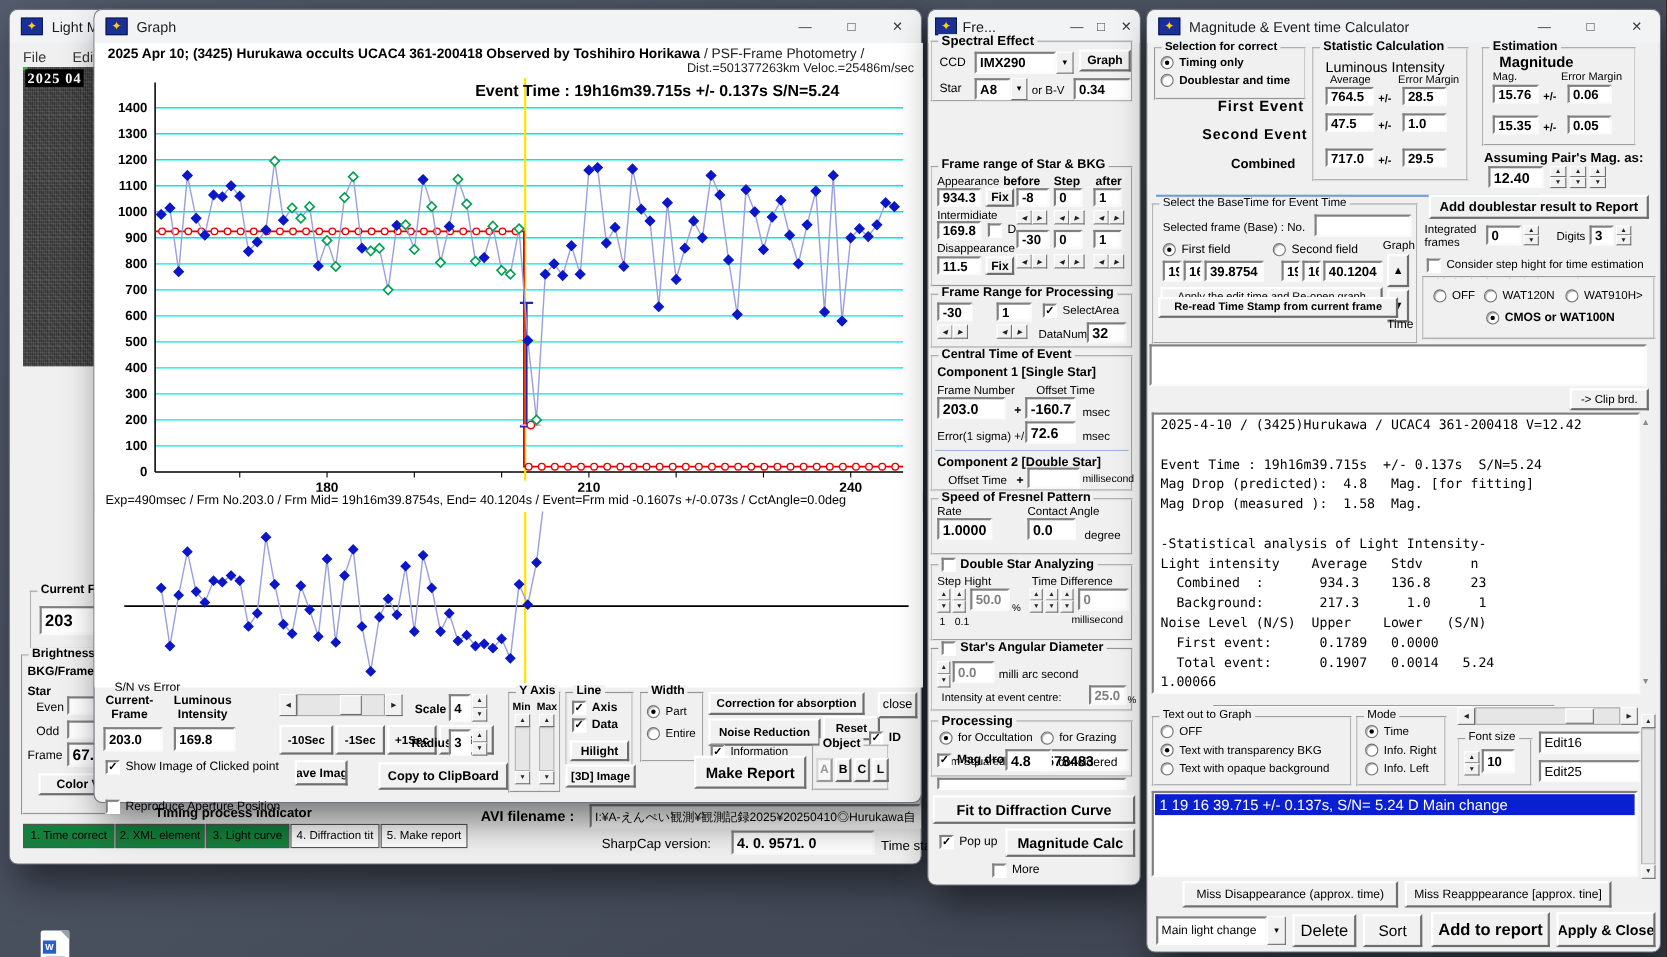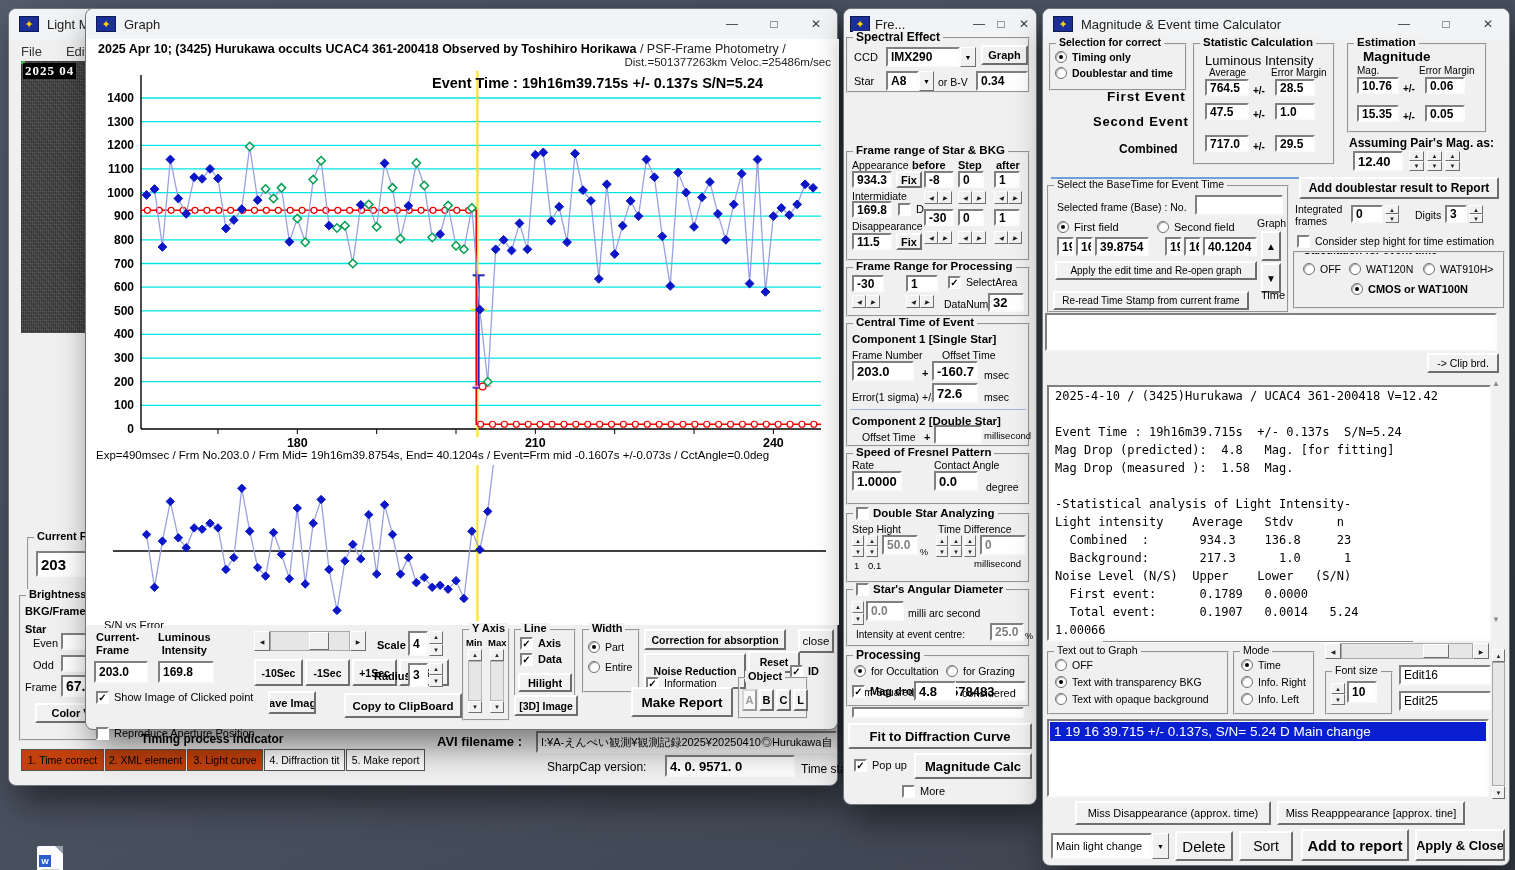--- a/index.html
+++ b/index.html
@@ -47,21 +47,21 @@
   .su::after{content:"▲"}.sd::after{content:"▼"}.sl::after{content:"◀"}.sr::after{content:"▶"}
   .spv{display:flex;flex-direction:column}.spv>*{flex:1;width:100%}
   .sph{display:flex}.sph>*{width:14px;height:13px}
   .ddb{background:#f1f1f1;border-top:1px solid #fff;border-left:1px solid #fff;
     border-bottom:1px solid #6f6f6f;border-right:1px solid #6f6f6f;display:flex;align-items:center;
     justify-content:center;flex:0 0 auto}
   .ddb::after{content:"▼";font-size:7px}
   .mono{font-family:"DejaVu Sans Mono",monospace}
   .step{display:flex;align-items:center;justify-content:center;font-size:10.5px;border:1px solid #555;
     background:#fff;white-space:nowrap}
-  .step.on{background:#c2410c}
+  .step.on{background:#15803d}
   .track{background:#e6e6e6;border:1px solid #a8a8a8}
   .thumb{background:#f1f1f1;border-top:1px solid #fff;border-left:1px solid #fff;
     border-bottom:1px solid #6f6f6f;border-right:1px solid #6f6f6f}
   .noise{background-color:#454545;background-image:
     repeating-linear-gradient(0deg,rgba(255,255,255,.07) 0 1px,transparent 1px 3px),
     repeating-linear-gradient(90deg,rgba(0,0,0,.25) 0 1px,transparent 1px 2px),
     repeating-linear-gradient(45deg,rgba(255,255,255,.05) 0 2px,transparent 2px 5px)}
   .hr3{border-top:1px solid #8f8f8f;border-bottom:1px solid #fff}
 </style>
 </head>
@@ -383,21 +383,21 @@
         <path d="M 354.13652275379224 116.11999999999999 L 358.3365227537922 120.32 L 354.13652275379224 124.52 L 349.93652275379225 120.32 Z" fill="#0a16c8" stroke="#0a16c8" stroke-width="1"></path>
         <path d="M 362.07117852975495 120.08 L 366.27117852975493 124.28 L 362.07117852975495 128.48 L 357.87117852975496 124.28 Z" fill="#0a16c8" stroke="#0a16c8" stroke-width="1"></path>
         <path d="M 370.00583430571754 111.5 L 374.20583430571753 115.7 L 370.00583430571754 119.9 L 365.80583430571755 115.7 Z" fill="#0a16c8" stroke="#0a16c8" stroke-width="1"></path>
         <path d="M 377.94049008168025 129.32 L 382.14049008168024 133.51999999999998 L 377.94049008168025 137.71999999999997 L 373.74049008168026 133.51999999999998 Z" fill="#0a16c8" stroke="#0a16c8" stroke-width="1"></path>
         <path d="M 385.8751458576429 62 L 390.0751458576429 66.2 L 385.8751458576429 70.4 L 381.6751458576429 66.2 Z" fill="#0a16c8" stroke="#0a16c8" stroke-width="1"></path>
         <path d="M 393.80980163360556 80.48 L 398.00980163360555 84.68 L 393.80980163360556 88.88000000000001 L 389.60980163360557 84.68 Z" fill="#0a16c8" stroke="#0a16c8" stroke-width="1"></path>
         <path d="M 401.7444574095682 42.199999999999996 L 405.9444574095682 46.4 L 401.7444574095682 50.6 L 397.5444574095682 46.4 Z" fill="#0a16c8" stroke="#0a16c8" stroke-width="1"></path>
       </svg>
     <div class="ab lbn" style="left:18px;top:610px;height:9px;overflow:hidden;font-size:11px">S/N vs  Error</div>
 
-    <div class="ab lbl" style="left:10px;top:622px;">
+    <div class="ab lbl" style="left:10px;top:622px;text-align:center">
       <div>Current-</div>
         <div>Frame</div>
     </div>
     <div class="fld ab" style="left:8px;top:652px;width:54px;height:22px">203.0</div>
     <div class="ab lbl" style="left:72px;top:622px;text-align:center">
       <div>Luminous</div>
         <div>Intensity</div>
     </div>
     <div class="fld ab" style="left:72px;top:652px;width:56px;height:22px">169.8</div>
     <div class="ab" style="left:168px;top:622px;width:112px;height:20px;display:flex">
@@ -455,21 +455,21 @@
       <span class="row ab" style="left:4px;top:10px">
           <span class="rb on"></span>
           <span class="lbn" style="font-size:10.5px">Part</span>
         </span>
       <span class="row ab" style="left:4px;top:30px">
           <span class="rb"></span>
           <span class="lbn" style="font-size:10.5px">Entire</span>
         </span>
     </div>
     <div class="b3 ab" style="left:558px;top:620px;width:142px;height:21px;font-size:10.5px">Correction for absorption</div>
-    <div class="b3 ab" style="left:558px;top:644px;width:102px;height:36px;font-size:10.5px">Noise Reduction</div>
+    <div class="b3 ab" style="left:558px;top:644px;width:102px;height:25px;font-size:10.5px">Noise Reduction</div>
     <div class="b3 ab" style="left:662px;top:642px;width:52px;height:22px;font-size:10.5px">Reset</div>
     <span class="row ab" style="left:560px;top:668px">
         <span class="cb on"></span>
         <span class="lbn" style="font-size:10.5px">Information</span>
       </span>
     <div class="b3 ab" style="left:712px;top:620px;width:36px;height:24px;font-weight:normal;font-size:11.5px">close</div>
     <span class="row ab" style="left:704px;top:656px">
         <span class="cb on"></span>
         <span class="lbl">ID</span>
       </span>
@@ -745,21 +745,21 @@
       <div class="fld ab" style="left:10px;top:90px;width:44px;height:17px">717.0</div>
       <span class="ab lbl" style="left:58px;top:96px;font-size:10px">+/-</span>
       <div class="fld ab" style="left:80px;top:90px;width:40px;height:17px">29.5</div>
     </div>
 
     <div class="grp" style="left:304px;top:34px;width:140px;height:90px">
       <span class="gt" style="font-size:11.5px">Estimation</span>
       <span class="ab lbl" style="left:14px;top:4px;font-size:13.5px">Magnitude</span>
       <span class="ab lbn" style="left:8px;top:20px;font-size:10px">Mag.</span>
       <span class="ab lbn" style="left:70px;top:20px;font-size:10px">Error Margin</span>
-      <div class="fld ab" style="left:8px;top:32px;width:42px;height:17px">10.76</div>
+      <div class="fld ab" style="left:8px;top:32px;width:42px;height:17px">15.76</div>
       <span class="ab lbl" style="left:54px;top:38px;font-size:10px">+/-</span>
       <div class="fld ab" style="left:76px;top:32px;width:40px;height:17px">0.06</div>
       <div class="fld ab" style="left:8px;top:60px;width:42px;height:17px">15.35</div>
       <span class="ab lbl" style="left:54px;top:66px;font-size:10px">+/-</span>
       <div class="fld ab" style="left:76px;top:60px;width:40px;height:17px">0.05</div>
     </div>
     <span class="ab lbl" style="left:306px;top:128px;font-size:12px">Assuming Pair's Mag. as:</span>
     <div class="fld ab" style="left:310px;top:142px;width:50px;height:20px;font-size:13px">12.40</div>
     <span class="spv ab" style="left:366px;top:142px;width:15px;height:20px">
         <i class="su"></i>
@@ -790,21 +790,21 @@
       <span class="ab lbn" style="left:208px;top:30px;font-size:10.5px">Graph</span>
       <div class="fld ab" style="left:8px;top:50px;width:17px;height:19px">19</div>
       <div class="fld ab" style="left:27px;top:50px;width:17px;height:19px">16</div>
       <div class="fld ab" style="left:46px;top:50px;width:54px;height:19px">39.8754</div>
       <div class="fld ab" style="left:116px;top:50px;width:17px;height:19px">19</div>
       <div class="fld ab" style="left:135px;top:50px;width:17px;height:19px">16</div>
       <div class="fld ab" style="left:154px;top:50px;width:54px;height:19px">40.1204</div>
       <div class="b3 ab" style="left:212px;top:44px;width:20px;height:30px;font-size:10px">▲</div>
       <div class="b3 ab" style="left:6px;top:74px;width:202px;height:19px;font-size:10px;font-weight:normal">Apply the edit time and Re-open graph</div>
       <div class="b3 ab" style="left:212px;top:76px;width:20px;height:30px;font-size:10px">▼</div>
-      <div class="b3 ab" style="left:4px;top:104px;width:196px;height:19px;font-size:10px;font-weight:normal">Re-read  Time Stamp from current frame</div>
+      <div class="b3 ab" style="left:4px;top:83px;width:218px;height:19px;font-size:10px;font-weight:bold">Re-read  Time Stamp from current frame</div>
       <span class="ab lbl" style="left:212px;top:102px;font-weight:normal;font-size:11px">Time</span>
     </div>
 
     <div class="b3 ab" style="left:256px;top:168px;width:200px;height:22px;font-size:12px">Add doublestar result to Report</div>
     <div class="ab lbn" style="left:252px;top:194px;font-size:10.5px">
       <div>Integrated</div>
         <div>frames</div>
     </div>
     <div class="fld ab" style="left:308px;top:196px;width:32px;height:18px">0</div>
     <span class="spv ab" style="left:342px;top:196px;width:14px;height:18px">
@@ -837,21 +837,21 @@
           <span class="lbn" style="font-size:10.5px">WAT910H&gt;</span>
         </span>
       <span class="row ab" style="left:56px;top:30px">
           <span class="rb on"></span>
           <span class="lbl" style="font-size:11px">CMOS or WAT100N</span>
         </span>
     </div>
 
     <div class="fld ab" style="left:2px;top:304px;width:452px;height:38px"></div>
     <div class="b3 ab" style="left:384px;top:344px;width:72px;height:20px;font-size:10.5px;font-weight:normal">-&gt; Clip brd.</div>
-    <div class="fld ab norm" style="left:4px;top:376px;width:444px;height:256px;align-items:center;padding:0 6px">
+    <div class="fld ab norm" style="left:4px;top:366px;width:444px;height:256px;align-items:center;padding:0 6px">
       <pre class="mono" style="margin:0;font-size:12px;line-height:18px;white-space:pre">2025-4-10 / (3425)Hurukawa / UCAC4 361-200418 V=12.42
 
 Event Time : 19h16m39.715s  +/- 0.137s  S/N=5.24
 Mag Drop (predicted):  4.8   Mag. [for fitting]
 Mag Drop (measured ):  1.58  Mag.
 
 -Statistical analysis of Light Intensity-
 Light intensity    Average   Stdv      n
   Combined  :       934.3    136.8     23
   Background:       217.3      1.0      1

